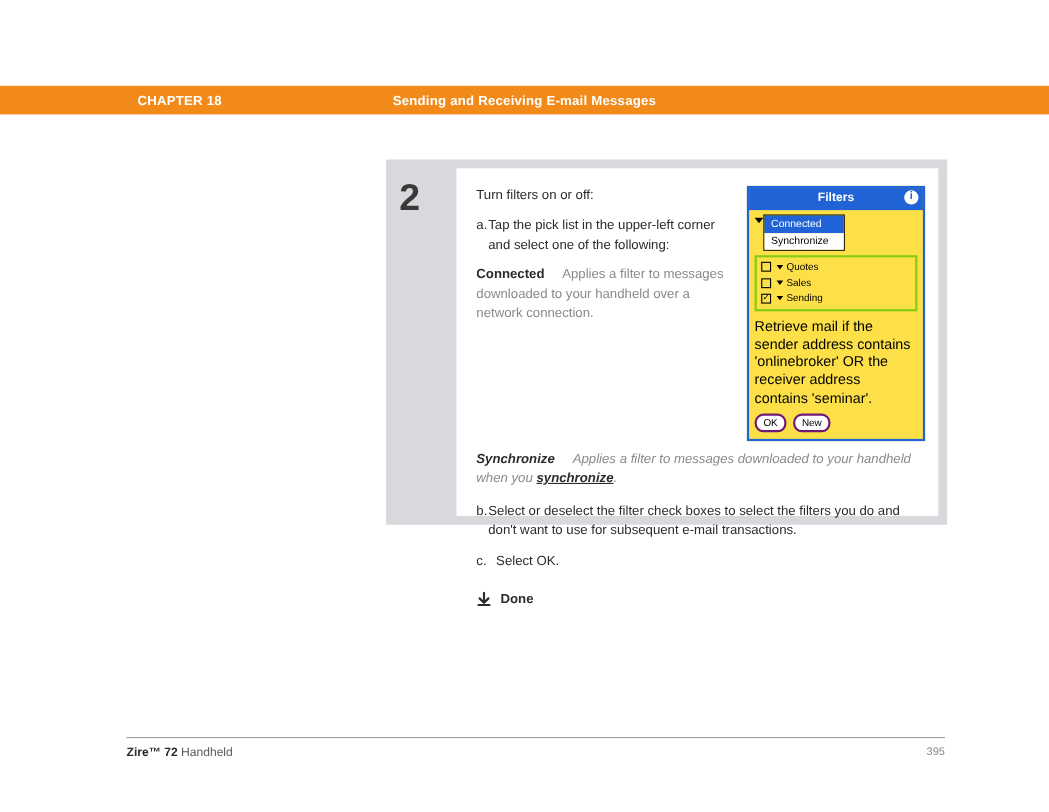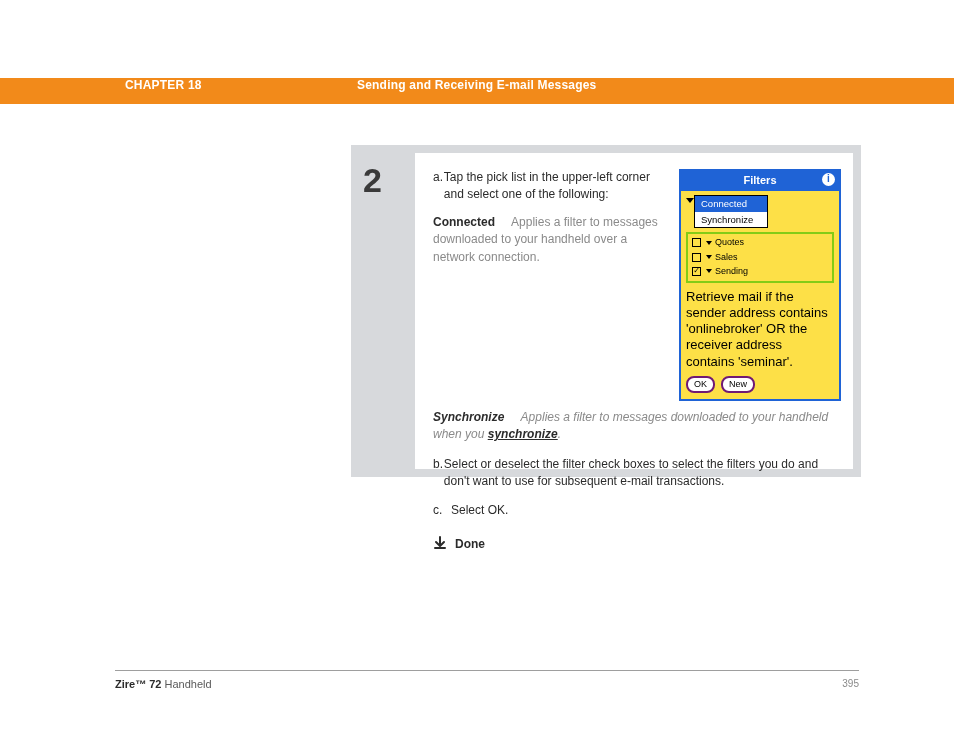--- a/index.html
+++ b/index.html
@@ -12,21 +12,21 @@
     position: relative;
     color: #2b2b2b;
   }
   .orange-bar {
     position: absolute;
     left: 0; right: 0;
     top: 78px;
     height: 26px;
     background: #f28a1a;
     display: flex;
-    align-items: flex-start;
+    align-items: center;
     color: #fff;
     font-size: 12px;
     font-weight: 700;
     letter-spacing: 0.2px;
   }
   .orange-bar .chapter { margin-left: 125px; width: 232px; }
   .orange-bar .title { }
   .content-box {
     position: absolute;
     left: 351px;
@@ -61,21 +61,21 @@
   .intro { margin-bottom: 10px; }
   .top-row { display:flex; align-items:flex-start; }
   .top-left { flex: 1; padding-right: 10px; }
   .sub-a { display:flex; margin-bottom:10px; }
   .sub-a .letter { width: 18px; }
   .term { font-weight:700; color:#2b2b2b; }
   .gray { color:#8a8a8a; }
   .sub-b, .sub-c { display:flex; margin-top:12px; }
   .sub-b .letter, .sub-c .letter { width:18px; }
   .sync-link { font-weight:700; text-decoration: underline; color:#2b2b2b; }
-  .done-row { display:flex; align-items:flex-start; margin-top:16px; font-weight:700; color:#2b2b2b; }
+  .done-row { display:flex; align-items:center; margin-top:16px; font-weight:700; color:#2b2b2b; }
   .done-icon { width:14px; height:14px; margin-right:8px; display:inline-flex; align-items:center; justify-content:center; }
   
   .device {
     width: 162px;
     border: 2px solid #1f63d6;
     background:#fde047;
     font-family: Arial, sans-serif;
   }
   .dev-title {
     background:#1f63d6;
@@ -135,20 +135,21 @@
   <div class="chapter">CHAPTER 18</div>
   <div class="title">Sending and Receiving E-mail Messages</div>
 </div>
 
 <div class="content-box">
   <div class="step">
     <div class="step-num">2</div>
     <div class="step-body">
       <div class="top-row">
         <div class="top-left">
+          <div class="intro">Turn filters on or off:</div>
           <div class="sub-a">
             <div class="letter">a.</div>
             <div>Tap the pick list in the upper-left corner and select one of the following:</div>
           </div>
           <div style="margin-top:6px;">
             <span class="term">Connected</span>
             <span>&nbsp;&nbsp;&nbsp;</span>
             <span class="gray">Applies a filter to messages downloaded to your handheld over a network connection.</span>
           </div>
         </div>

